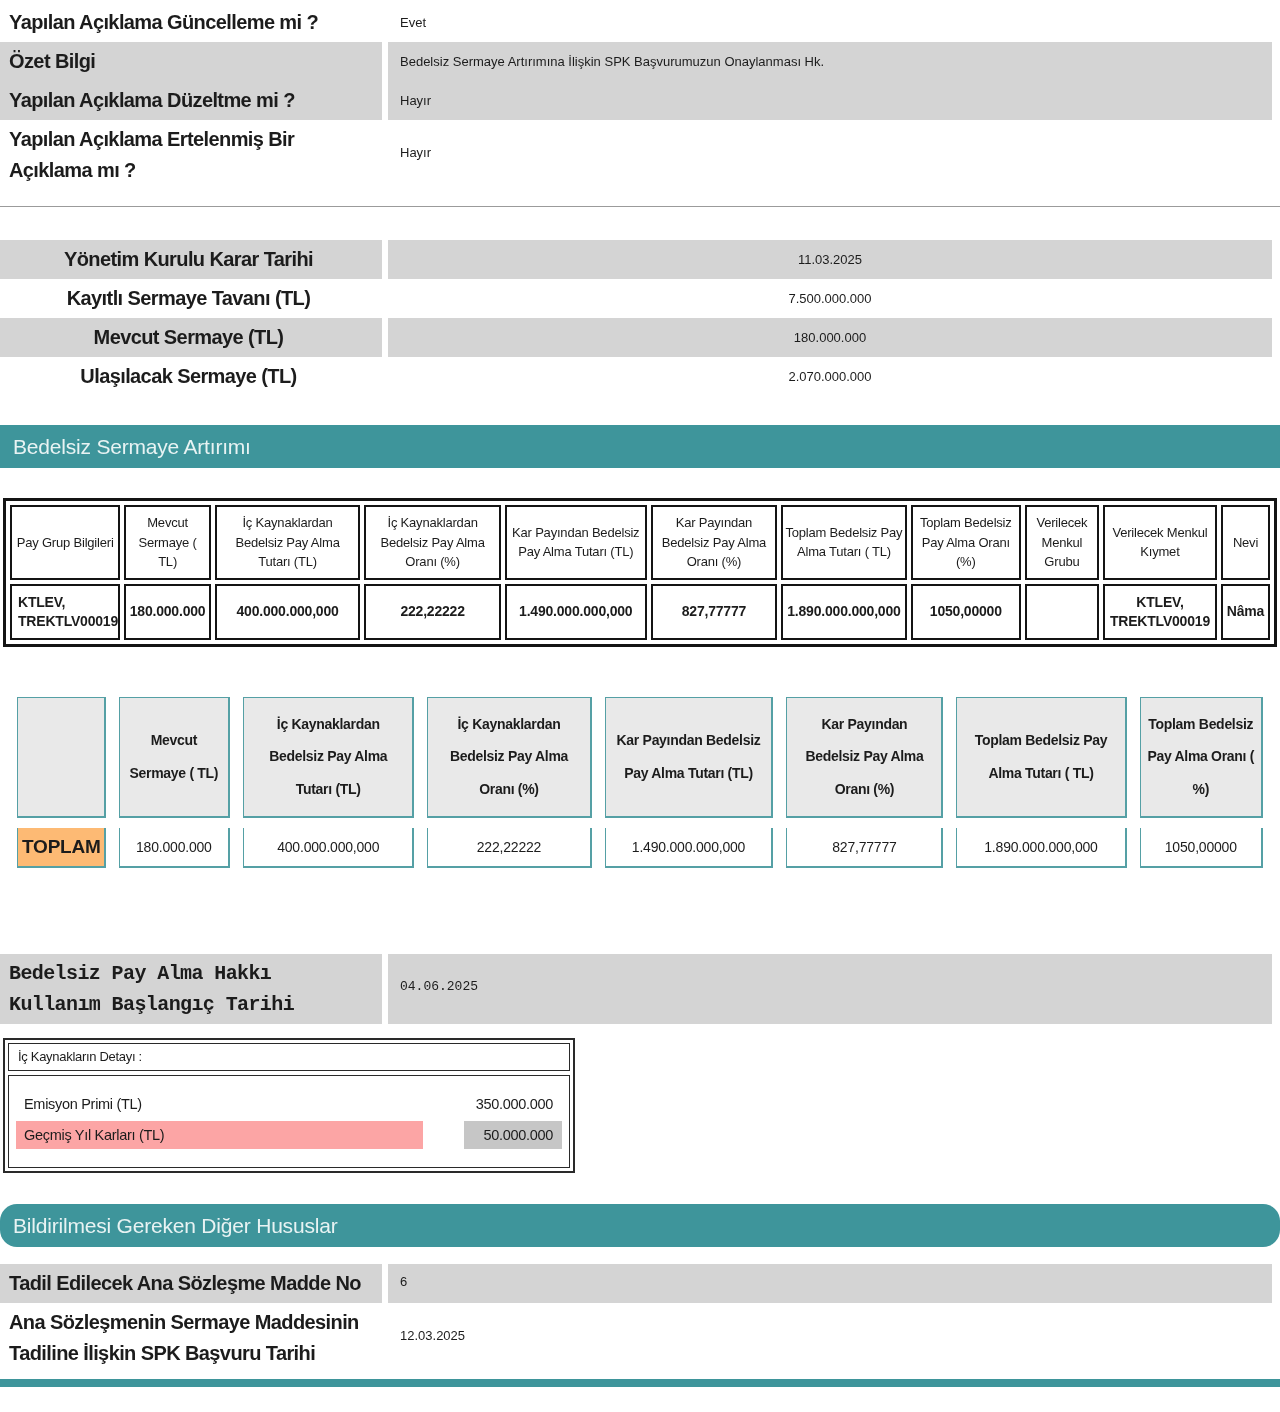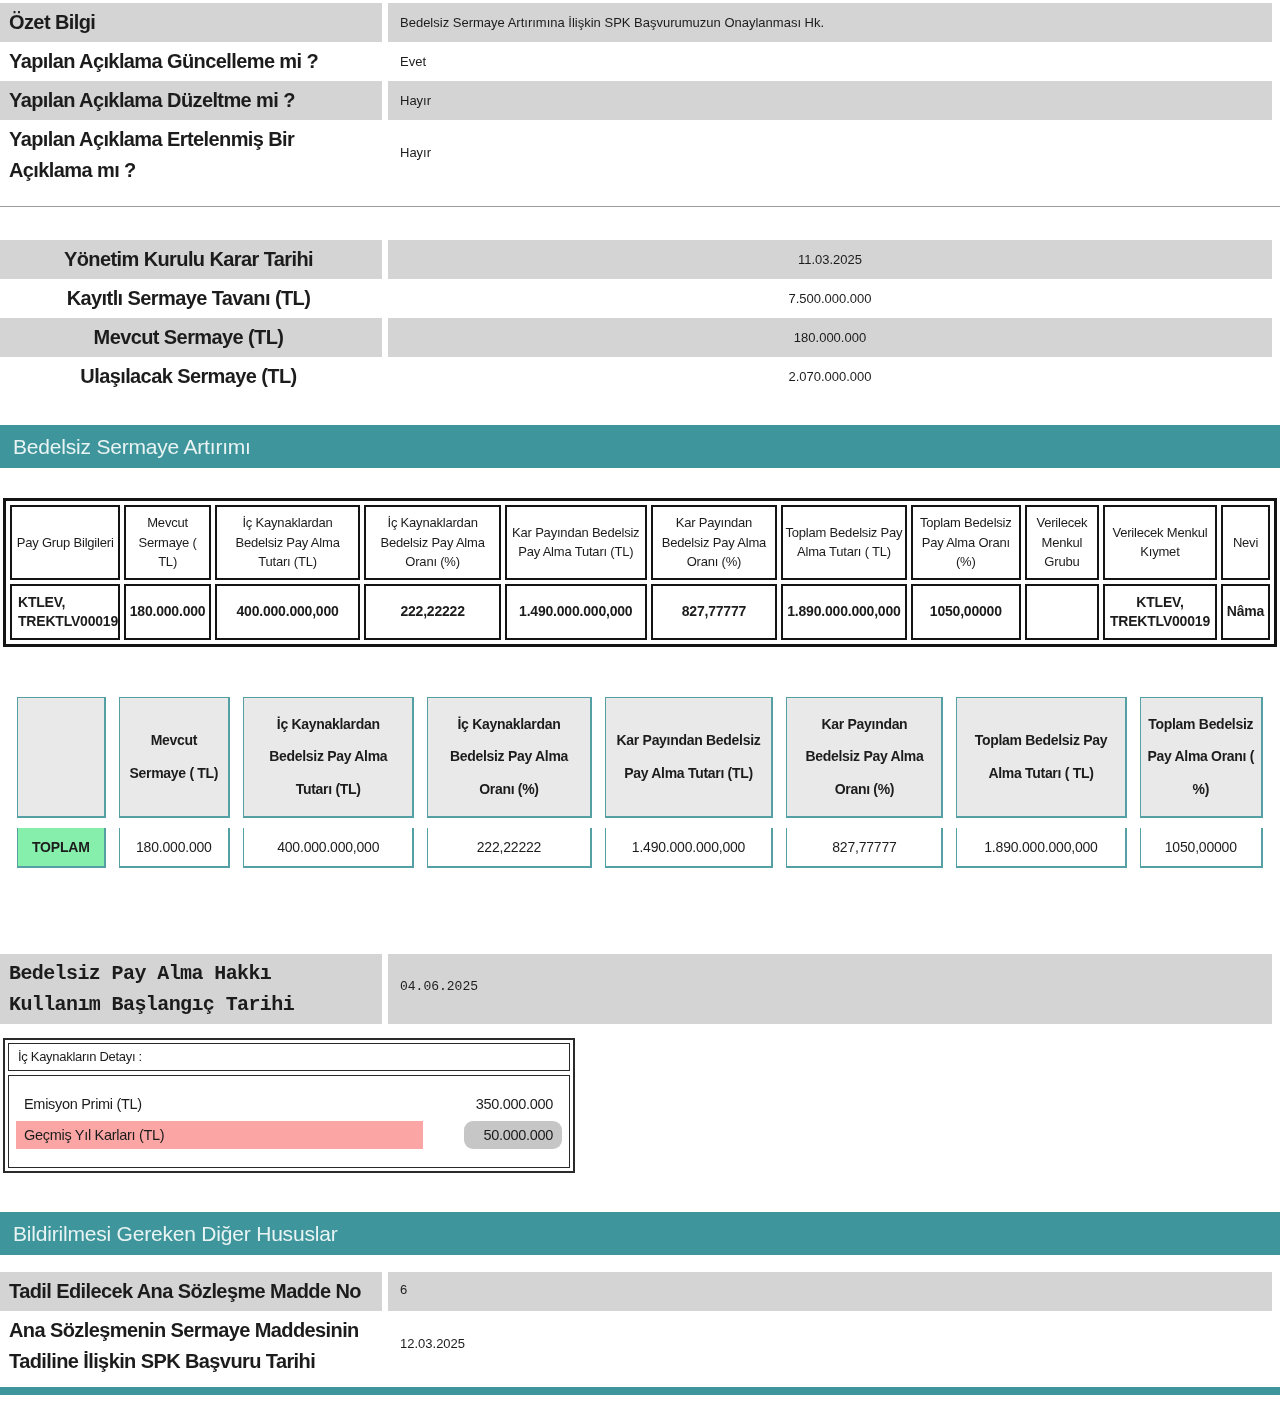--- a/index.html
+++ b/index.html
@@ -58,59 +58,59 @@
     background:#e9e9e9;
     border:1px solid #55a0a5;border-right-width:2px;border-bottom-width:2px;
     font-weight:bold;font-size:14px;line-height:2.35;letter-spacing:-0.3px;
     text-align:center;vertical-align:middle;padding:10px 6px;
   }
   table.t2 td{
     border:1px solid #55a0a5;border-top:0;border-right-width:2px;border-bottom-width:2px;
     font-size:14px;text-align:center;vertical-align:middle;
     height:34px;padding:2px 4px;letter-spacing:-0.2px;
   }
-  table.t2 td.total-cell{background:#86efac;font-weight:bold;font-size:14px;}
+  table.t2 td.total-cell{background:#fdba74;font-weight:bold;font-size:19px;}
   
   .srcbox{
     width:572px;box-sizing:border-box;margin:14px 0 0 3px;
     border:2px solid #2a2a2a;padding:3px;
   }
   .srcbox .box-title{
     border:1px solid #2a2a2a;font-size:13px;letter-spacing:-0.3px;
     padding:5px 9px 6px 9px;
   }
   .srcbox .box-body{
     border:1px solid #2a2a2a;margin-top:4px;
     padding:12px 7px 18px 7px;
   }
   .box-row{display:flex;font-size:14.5px;letter-spacing:-0.3px;line-height:1.55;margin-top:2px;gap:36px;}
   .box-row .bl{flex:1;padding:3px 8px;}
   .box-row .bv{width:80px;text-align:right;padding:3px 9px;white-space:nowrap;}
   .box-row.gray .bl{background:#fca5a5;margin-right:5px;}
-  .box-row.gray .bv{background:#c6c6c6;border-radius:9px;}
+  .box-row.gray .bv{background:#c6c6c6;}
   
   .mt-top{margin-top:3px;}
   .mt-cap{margin-top:33px;text-align:center;}
   .mt-sec1{margin-top:29px;}
   .mt-rights{margin-top:76px;font-family:Liberation Mono, monospace;}
-  .mt-sec2{margin-top:39px;}
+  .mt-sec2{margin-top:31px;border-radius:17px;}
   .mt-other{margin-top:17px;}
   .bottom-bar{height:8px;background:#3e959b;margin-top:6px;}
 </style>
 </head>
 <body>
 
 <div class="mt-top">
-  <div class="kv stripe">
-    <div class="lbl">Özet Bilgi</div>
-    <div class="val">Bedelsiz Sermaye Artırımına İlişkin SPK Başvurumuzun Onaylanması Hk.</div>
-  </div>
   <div class="kv">
     <div class="lbl">Yapılan Açıklama Güncelleme mi ?</div>
     <div class="val">Evet</div>
+  </div>
+  <div class="kv stripe">
+    <div class="lbl">Özet Bilgi</div>
+    <div class="val">Bedelsiz Sermaye Artırımına İlişkin SPK Başvurumuzun Onaylanması Hk.</div>
   </div>
   <div class="kv stripe">
     <div class="lbl">Yapılan Açıklama Düzeltme mi ?</div>
     <div class="val">Hayır</div>
   </div>
   <div class="kv tall">
     <div class="lbl">Yapılan Açıklama Ertelenmiş Bir Açıklama mı ?</div>
     <div class="val">Hayır</div>
   </div>
 </div>

